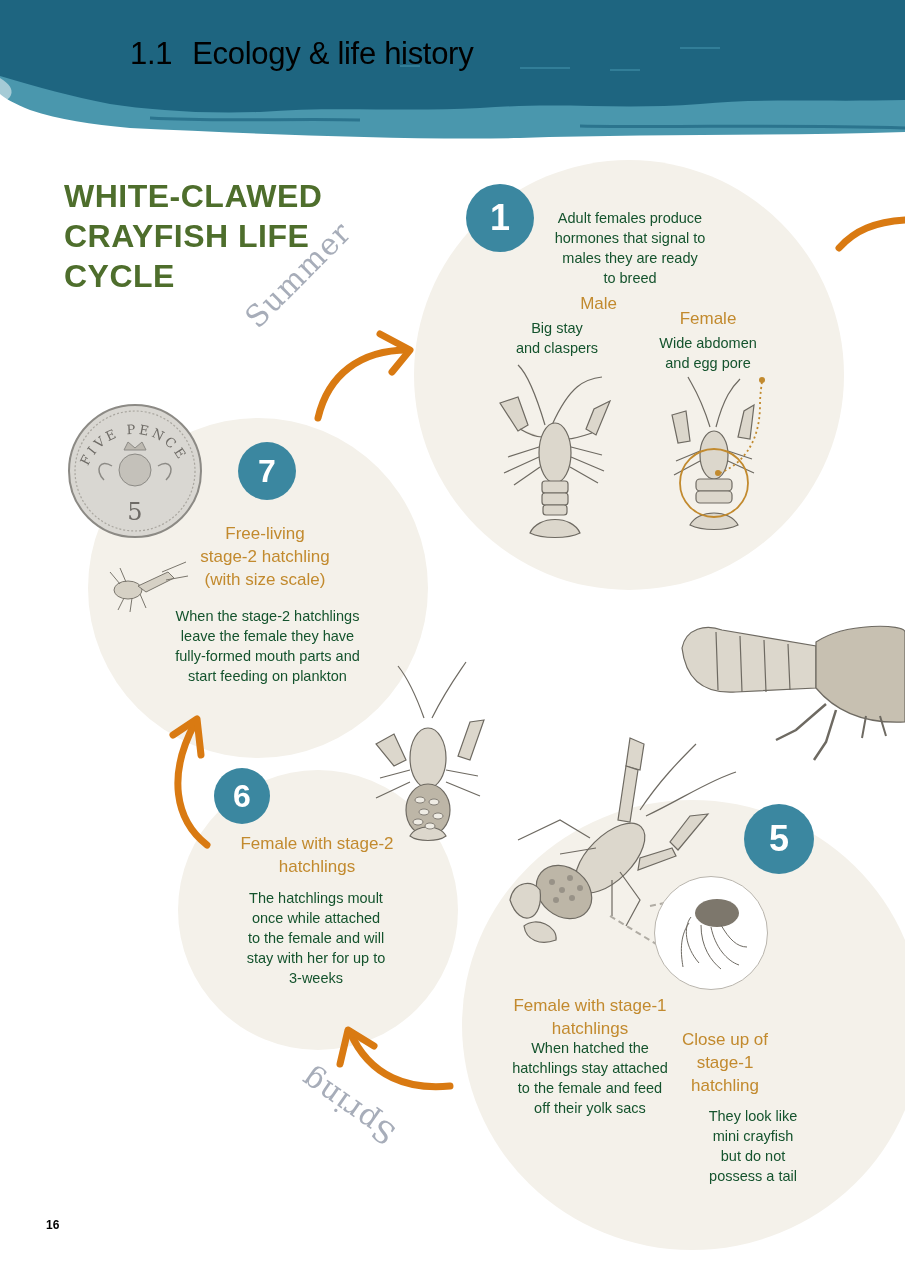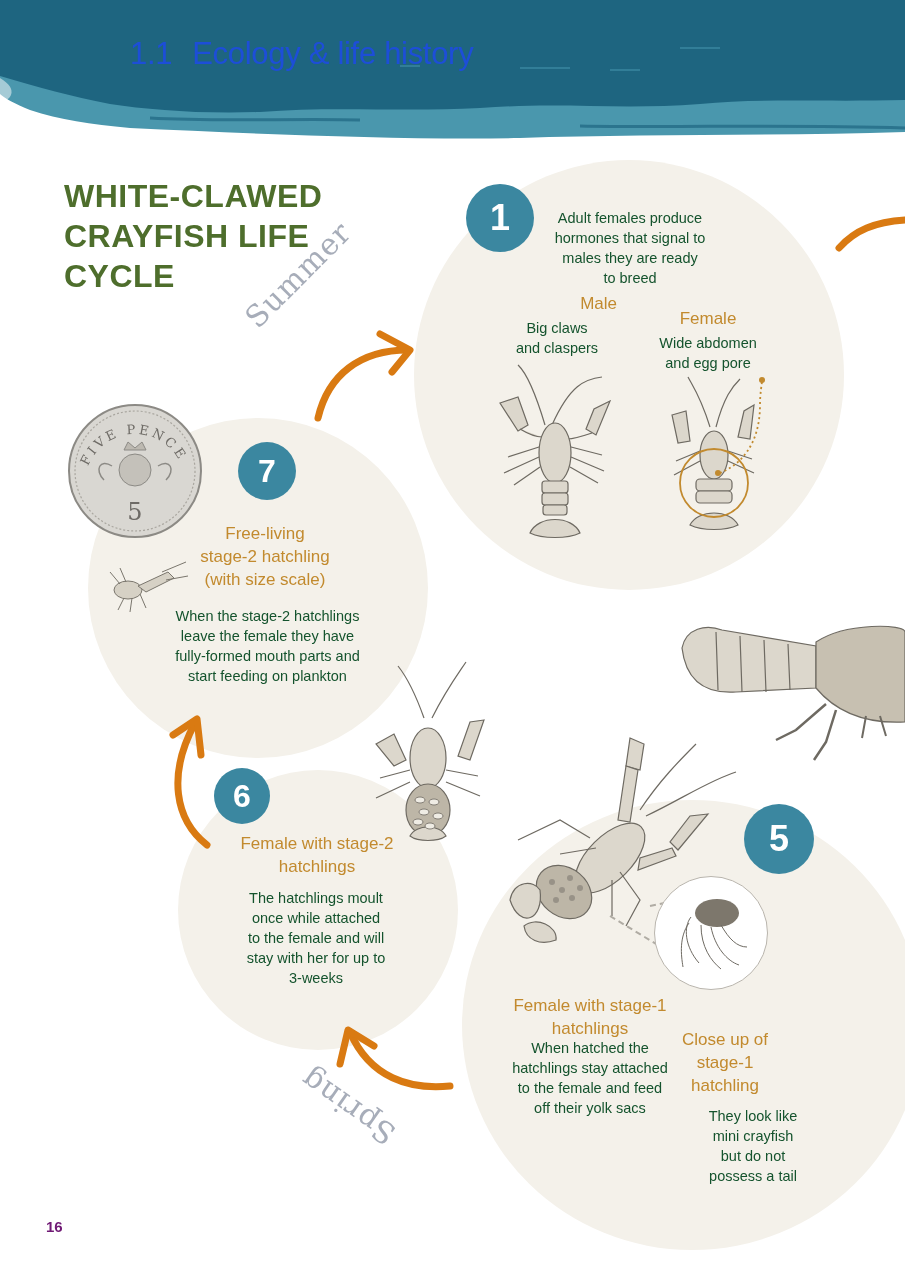--- a/index.html
+++ b/index.html
@@ -6,21 +6,21 @@
   body {
     width: 905px; height: 1280px; position: relative; overflow: hidden;
     background: #ffffff;
     font-family: "DejaVu Sans", "Liberation Sans", sans-serif;
   }
   .abs { position: absolute; }
   
   .banner { left: 0; top: 0; width: 905px; height: 145px; }
   .banner svg { display: block; }
   .section-title {
-    left: 130px; top: 36px; color: #1d4ed8; font-size: 31px;
+    left: 130px; top: 36px; color: #000000; font-size: 31px;
     font-family: "Liberation Sans", sans-serif; letter-spacing: -0.3px;
     white-space: nowrap;
   }
   .section-title .num { margin-right: 20px; }
   
   .main-title {
     left: 64px; top: 176px; width: 300px; color: #4e6e2c;
     font-family: "Liberation Sans", sans-serif; font-weight: bold;
     font-size: 32px; line-height: 40px; letter-spacing: 0.5px;
   }
@@ -38,22 +38,22 @@
   }
   .heading {
     color: #c28a2e; font-family: "Liberation Sans", sans-serif;
     font-size: 17px; line-height: 23px; text-align: center;
   }
   .season {
     color: #a7adb9; font-family: "DejaVu Serif", serif; font-size: 30px;
     letter-spacing: 1px; white-space: nowrap;
   }
   .page-number {
-    left: 46px; top: 1218px; color: #701a75; font-weight: bold;
-    font-family: "Liberation Sans", sans-serif; font-size: 15px;
+    left: 46px; top: 1218px; color: #000000; font-weight: bold;
+    font-family: "Liberation Sans", sans-serif; font-size: 12px;
   }
   svg.art { position: absolute; overflow: visible; }
 </style>
 </head>
 <body>
 
 <div class="abs banner">
   <svg width="905" height="145" viewBox="0 0 905 145">
     <path d="M0 0 H905 V132 C780 136 640 134 520 138 C400 140 260 134 130 128 C90 124 60 120 30 110 C15 104 4 98 0 94 Z" fill="#4a97ad"></path>
     <path d="M0 0 H905 V100 C820 102 760 98 700 104 C620 110 560 102 480 108 C400 112 330 106 260 112 C200 114 150 110 110 104 C70 96 40 88 0 76 Z" fill="#1e6580"></path>
@@ -99,21 +99,21 @@
 
 <div class="abs badge" style="left:466px; top:184px; width:68px; height:68px;">1</div>
 <div class="abs txt" style="left:520px; top:208px; width:220px;">
   <div>Adult females produce</div>
   <div>hormones that signal to</div>
   <div>males they are ready</div>
   <div>to breed</div>
 </div>
 <div class="abs heading" style="left:497px; top:292px; width:120px;text-align:right;">Male</div>
 <div class="abs txt" style="left:497px; top:318px; width:120px;">
-  <div>Big claws</div>
+  <div>Big stay</div>
   <div>and claspers</div>
 </div>
 <div class="abs heading" style="left:638px; top:307px; width:140px;">Female</div>
 <div class="abs txt" style="left:638px; top:333px; width:140px;">
   <div>Wide abdomen</div>
   <div>and egg pore</div>
 </div>
 
 <svg class="art" style="left:490px; top:365px;" width="130" height="180" viewBox="0 0 130 180">
   <g stroke="#6e6a62" fill="#dcd7cc" stroke-width="1.2">

